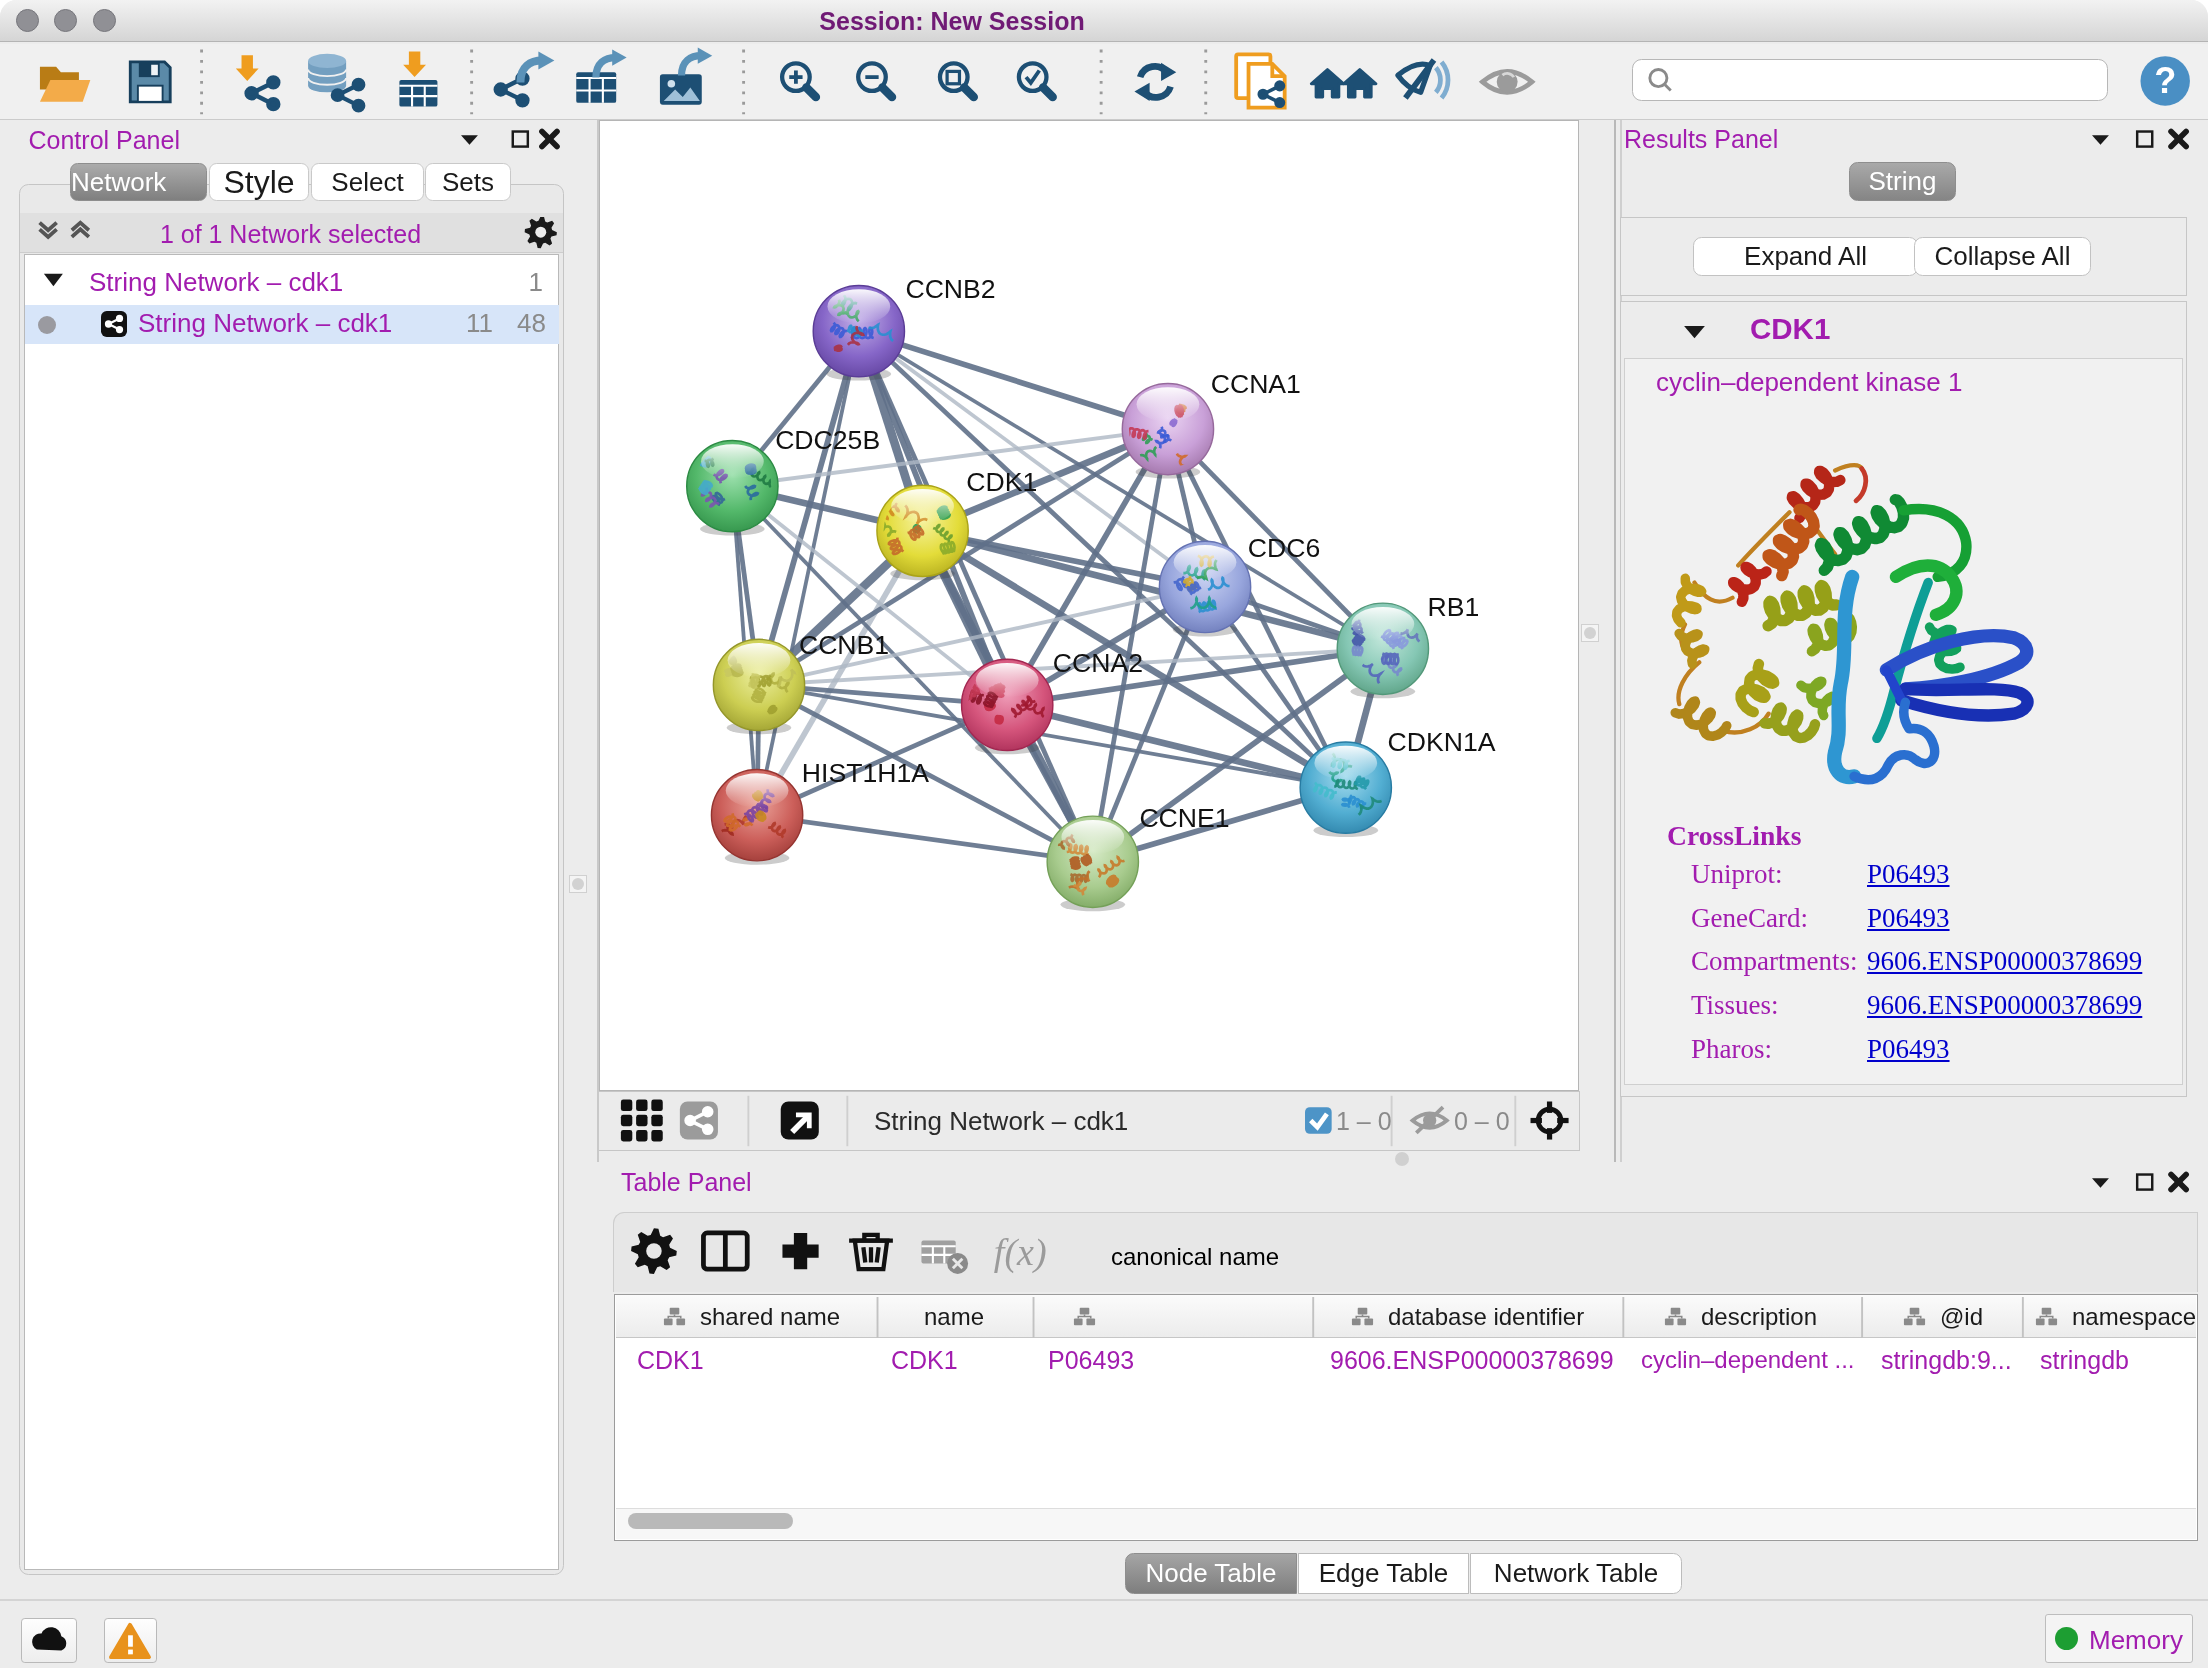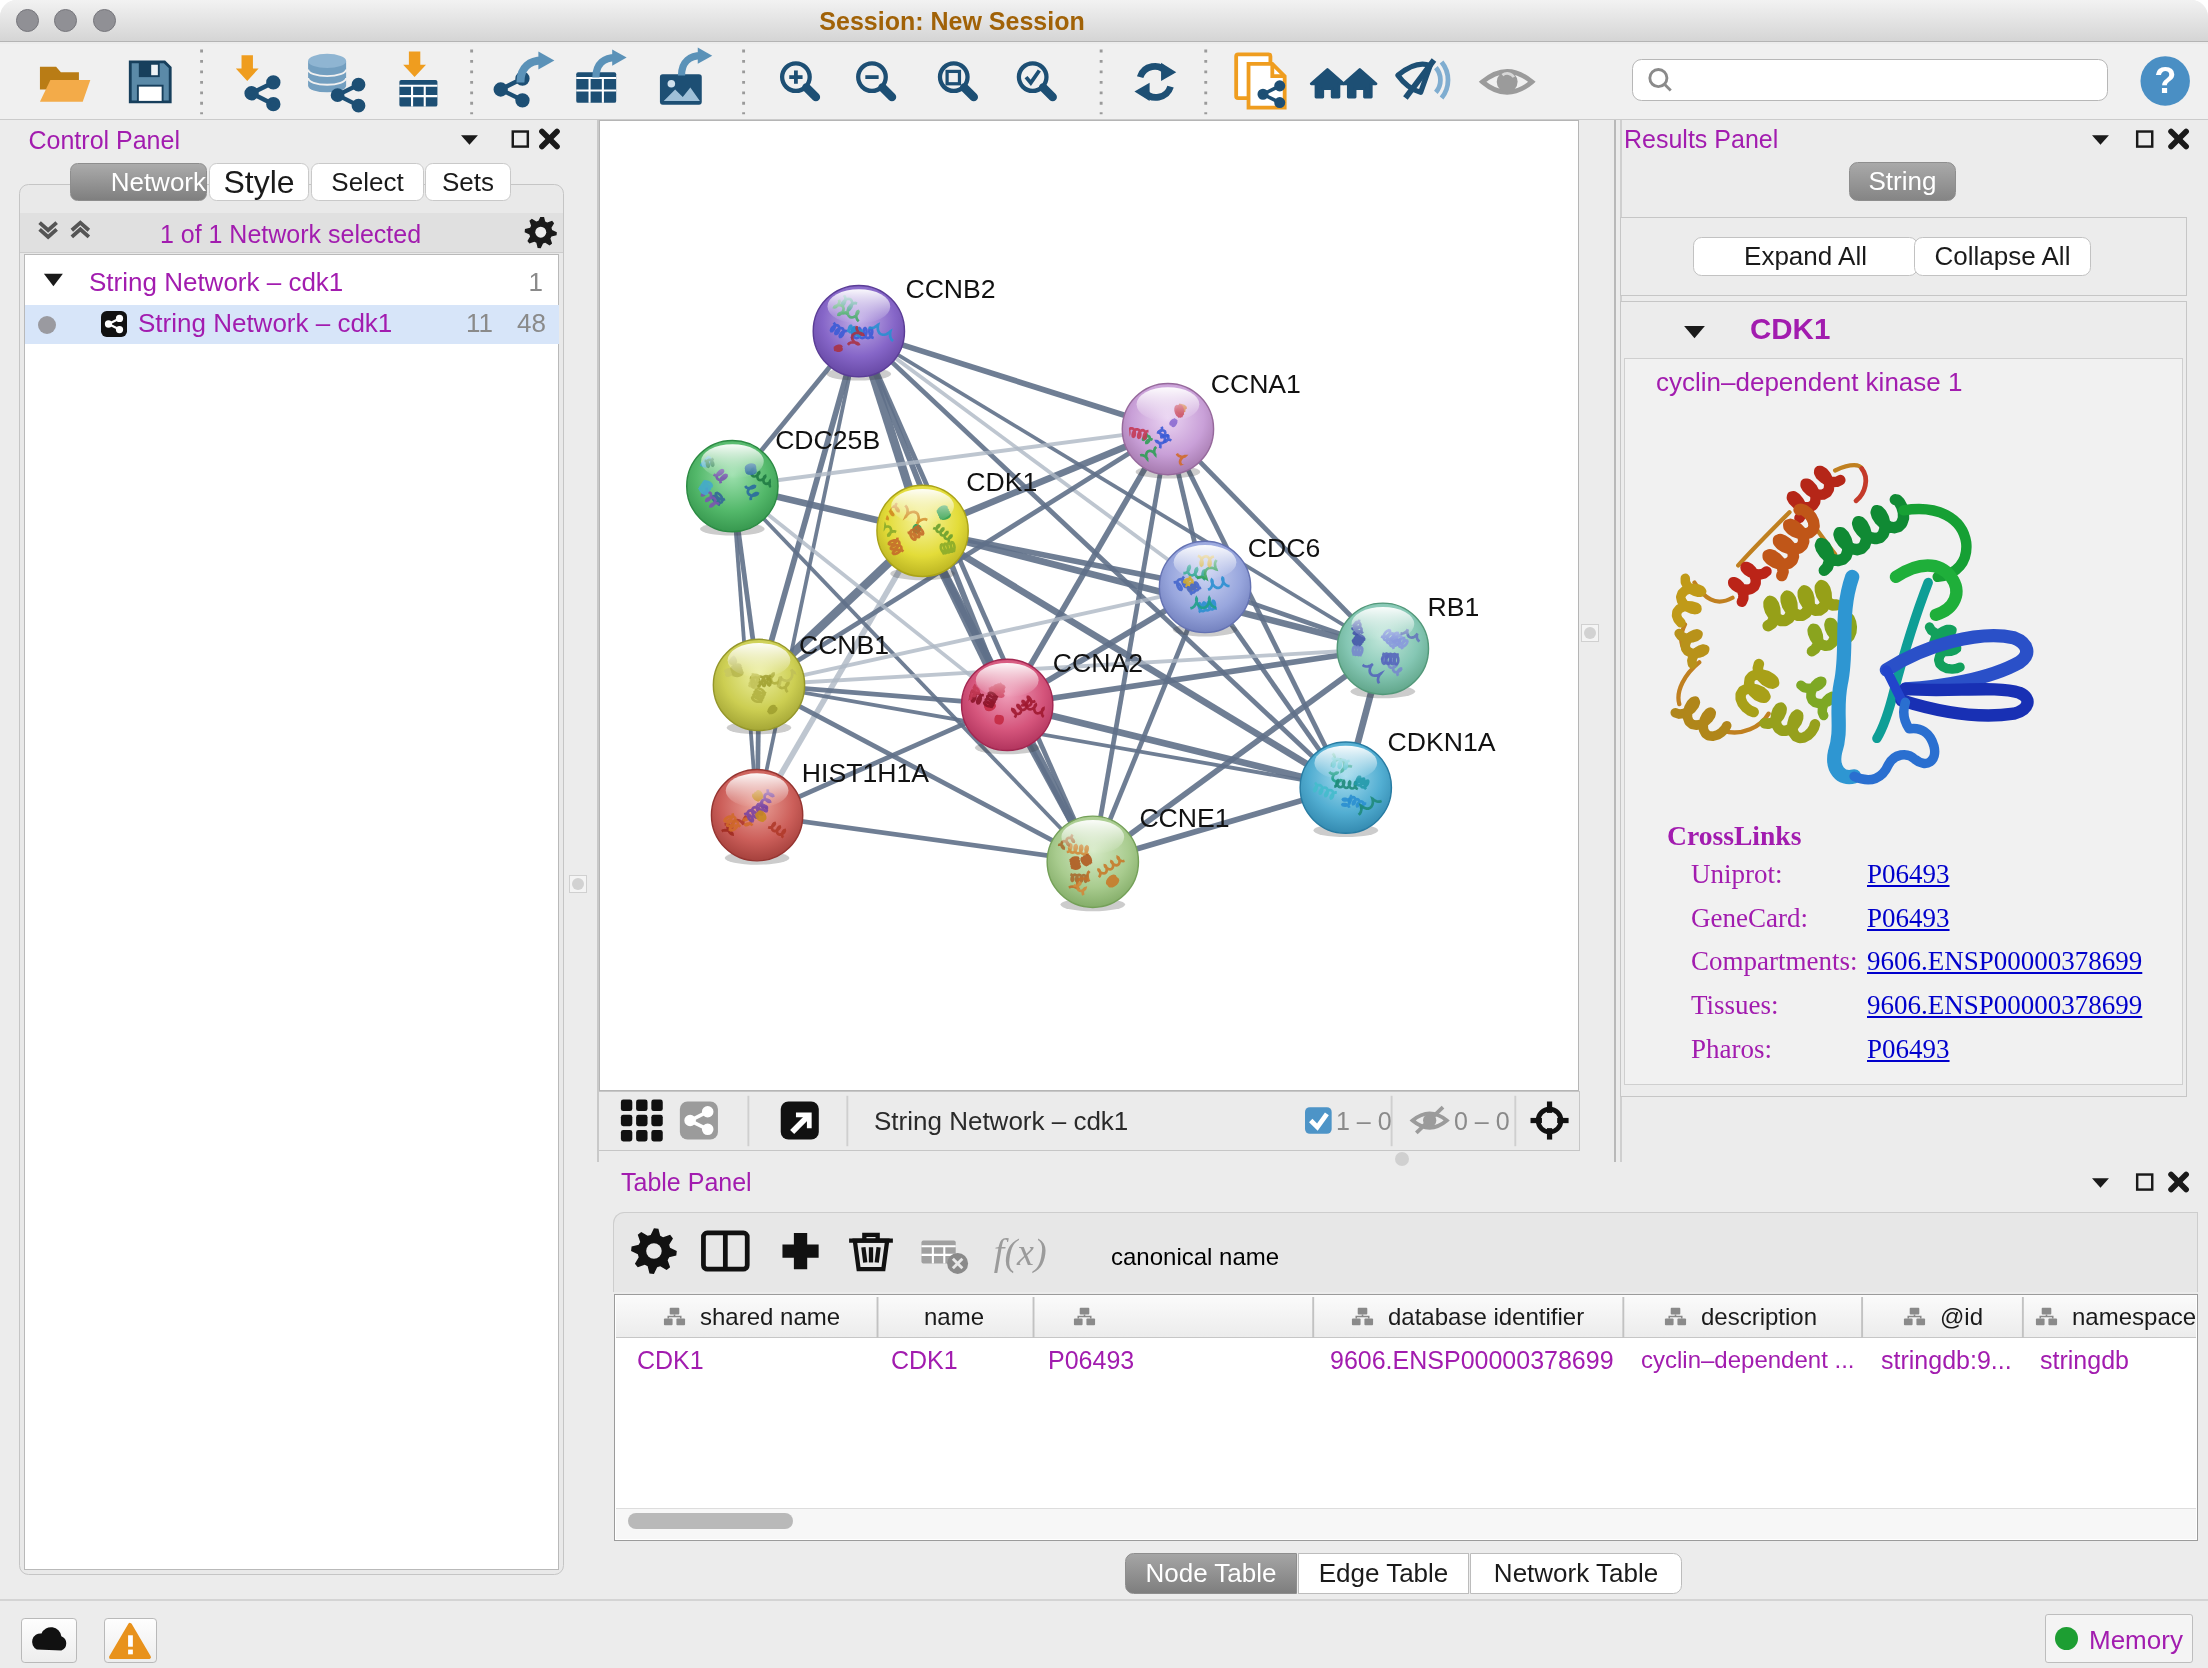--- a/index.html
+++ b/index.html
@@ -5,21 +5,21 @@
 html,body{width:2208px;height:1668px;background:#fff;font-family:"Liberation Sans",sans-serif;}
 #win{position:absolute;left:0;top:0;width:2208px;height:1668px;background:#ececec;border-radius:17px 17px 0 0;overflow:hidden;}
 .abs{position:absolute}
 .txt{position:absolute;white-space:nowrap;color:#a21caf}
 </style></head><body>
 <div id="win">
 <div class="abs" style="left:0;top:0;width:2208px;height:42px;background:linear-gradient(#f2f2f2,#d5d5d5);border-bottom:1.9px solid #b4b4b4"></div>
     <div class="abs" style="left:16px;top:8.6px;width:23px;height:23px;border-radius:50%;background:#909095;border:1.4px solid #76767c"></div>
     <div class="abs" style="left:54px;top:8.6px;width:23px;height:23px;border-radius:50%;background:#909095;border:1.4px solid #76767c"></div>
     <div class="abs" style="left:93px;top:8.6px;width:23px;height:23px;border-radius:50%;background:#909095;border:1.4px solid #76767c"></div>
-    <div class="txt" style="left:0;top:6.7px;width:1904px;text-align:center;font-size:25px;font-weight:bold;color:#a16207">Session: New Session</div>
+    <div class="txt" style="left:0;top:6.7px;width:1904px;text-align:center;font-size:25px;font-weight:bold;color:#701a75">Session: New Session</div>
     <div class="abs" style="left:0;top:44px;width:2208px;height:76px;background:#f0f0f0;border-bottom:1.9px solid #cbcbcb"></div>
     <div class="abs" style="left:1632px;top:59px;width:476px;height:42px;background:#fff;border:1.9px solid #b7b7b7;border-radius:9.5px"></div>
     <svg style="position:absolute;left:0px;top:0px;" width="2208" height="120" viewBox="0 0 2322 126">
       <g transform="translate(68,86)">
         <path d="M -26,8 L -26,-16 L -9,-16 L -4,-10 L 15,-10 L 15,8 Z" fill="#b97c15"></path>
         <path d="M -26,21 L -15,-2 L 27,-2 L 19,21 Z" fill="#f3ab49"></path>
       </g>
       <g transform="translate(158,86)">
         <path d="M -21,-21 L 15,-21 L 21,-15 L 21,21 L -21,21 Z" fill="#5b8aa8" stroke="#173f5c" stroke-width="3"></path>
         <rect x="-12" y="-21" width="22" height="16" fill="#173f5c"></rect>
@@ -167,21 +167,21 @@
     <div class="txt" style="left:28.5px;top:126px;font-size:25px">Control Panel</div>
     <svg style="position:absolute;left:447px;top:124px;" width="124" height="32" viewBox="0 0 130 34">
       <path d="M 14,12 L 32,12 L 23,22 Z" fill="#1a1a1a"></path>
       <rect x="69" y="8" width="16" height="16" fill="none" stroke="#1a1a1a" stroke-width="2.6"></rect>
       <g stroke="#1a1a1a" stroke-width="6" stroke-linecap="round">
         <line x1="100" y1="8" x2="116" y2="24"></line>
         <line x1="116" y1="8" x2="100" y2="24"></line>
       </g>
     </svg>
     <div class="abs" style="left:19px;top:184px;width:545px;height:1391px;background:#e9e9e9;border:1px solid #c5c5c5;border-radius:9.5px"></div>
-    <div class="abs" style="left:70px;top:163px;width:137px;height:38px;background:linear-gradient(#ababab,#7f7f7f);color:#fff;border:1px solid #8e8e8e;border-radius:7.6px;font-size:26px;text-align:right;line-height:36px;font-family:'Liberation Sans'">Network</div>
+    <div class="abs" style="left:70px;top:163px;width:137px;height:38px;background:linear-gradient(#ababab,#7f7f7f);color:#fff;border:1px solid #8e8e8e;border-radius:7.6px;font-size:26px;text-align:left;line-height:36px;font-family:'Liberation Sans'">Network</div>
     <div class="abs" style="left:209px;top:163px;width:100px;height:38px;background:#fff;color:#1a1a1a;border:1px solid #c9c9c9;border-radius:7.6px;font-size:32px;text-align:center;line-height:36px;font-family:'Liberation Sans'">Style</div>
     <div class="abs" style="left:311px;top:163px;width:113px;height:38px;background:#fff;color:#1a1a1a;border:1px solid #c9c9c9;border-radius:7.6px;font-size:26px;text-align:center;line-height:36px;font-family:'Liberation Sans'">Select</div>
     <div class="abs" style="left:425px;top:163px;width:86px;height:38px;background:#fff;color:#1a1a1a;border:1px solid #c9c9c9;border-radius:7.6px;font-size:26px;text-align:center;line-height:36px;font-family:'Liberation Sans'">Sets</div>
     <div class="abs" style="left:20px;top:213px;width:543px;height:40px;background:#e0e0e0;border-bottom:1px solid #cdcdcd"></div>
     <svg style="position:absolute;left:7.6px;top:217px;" width="571" height="36" viewBox="0 0 600 38">
       <g stroke="#555" stroke-width="4" fill="none">
         <path d="M 32,6 L 41,14 L 50,6"></path>
         <path d="M 32,13 L 41,21 L 50,13"></path>
         <path d="M 66,14 L 75,6 L 84,14"></path>
         <path d="M 66,21 L 75,13 L 84,21"></path>

